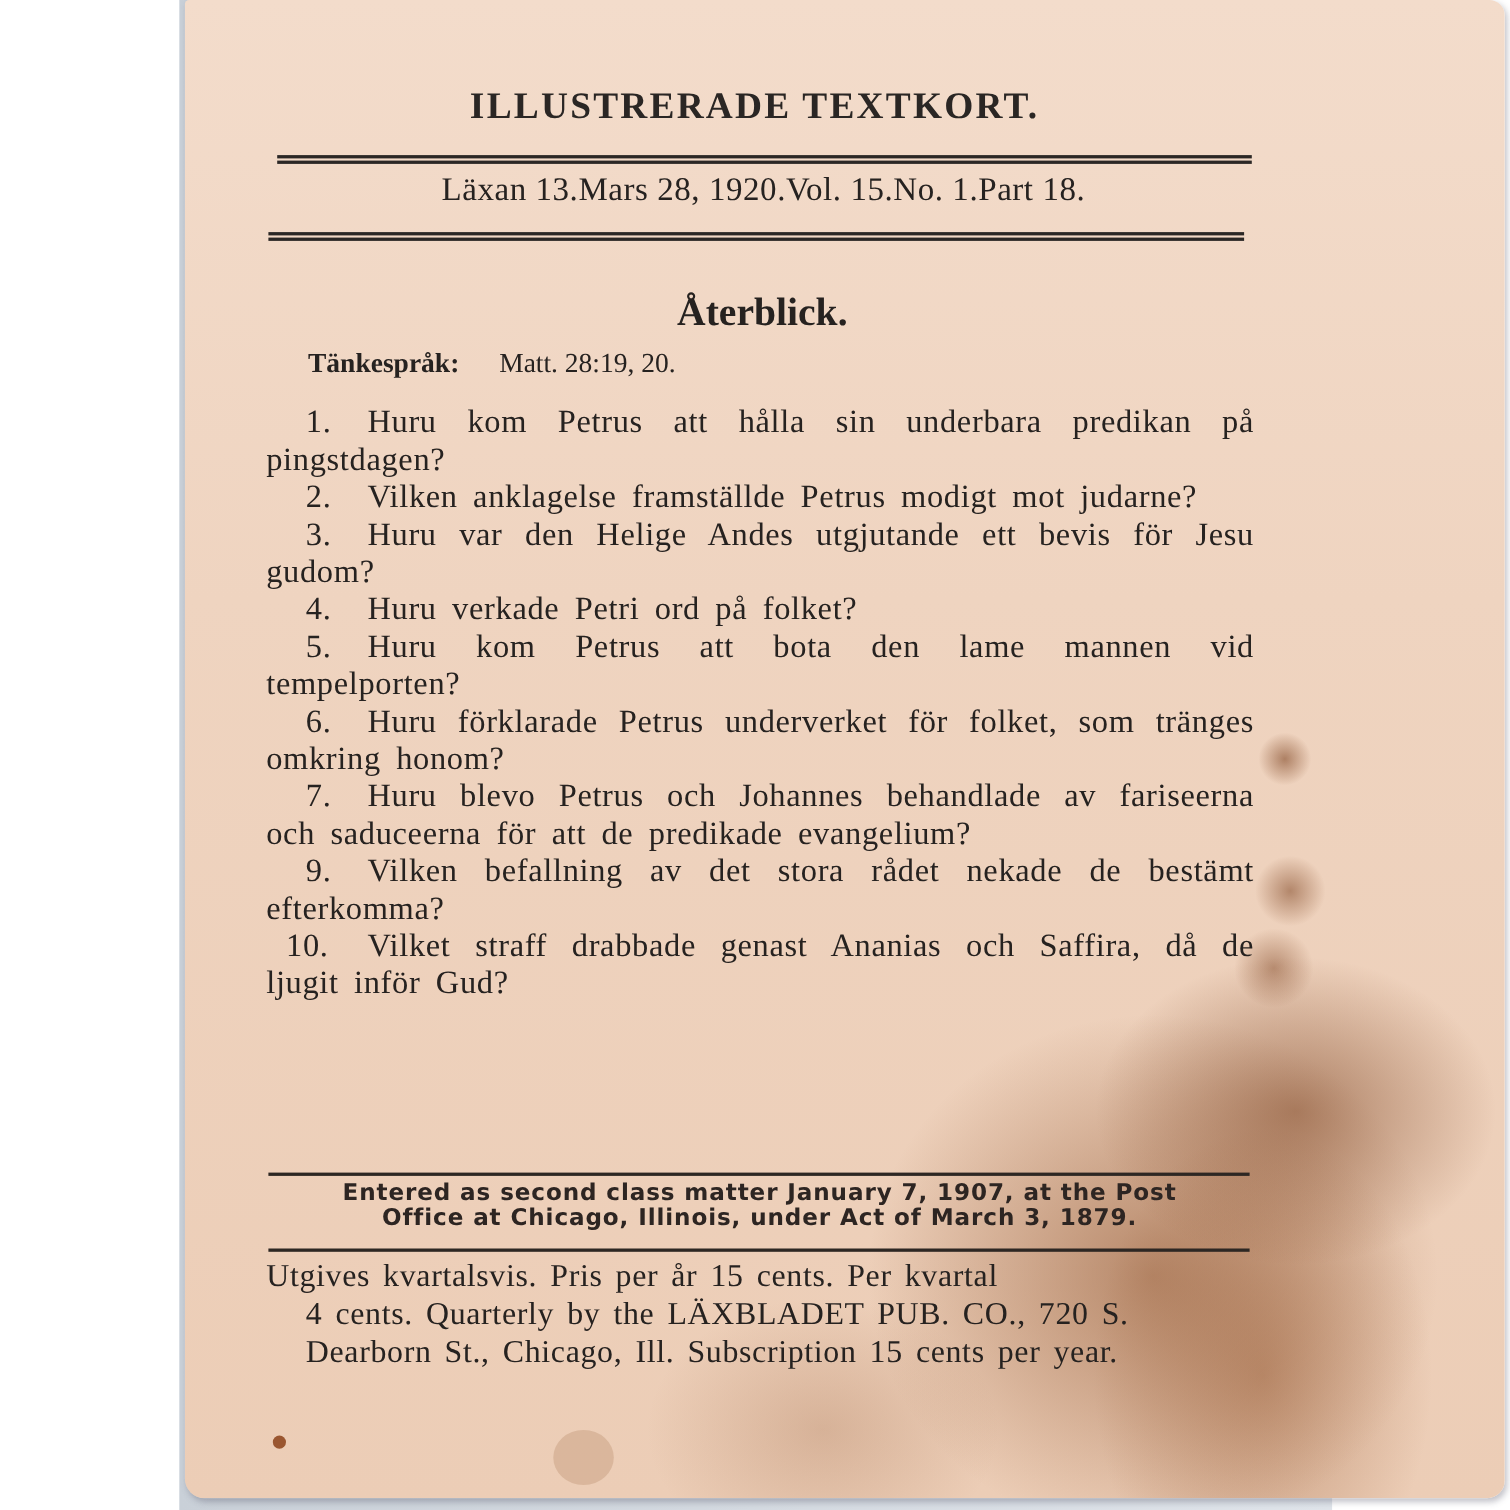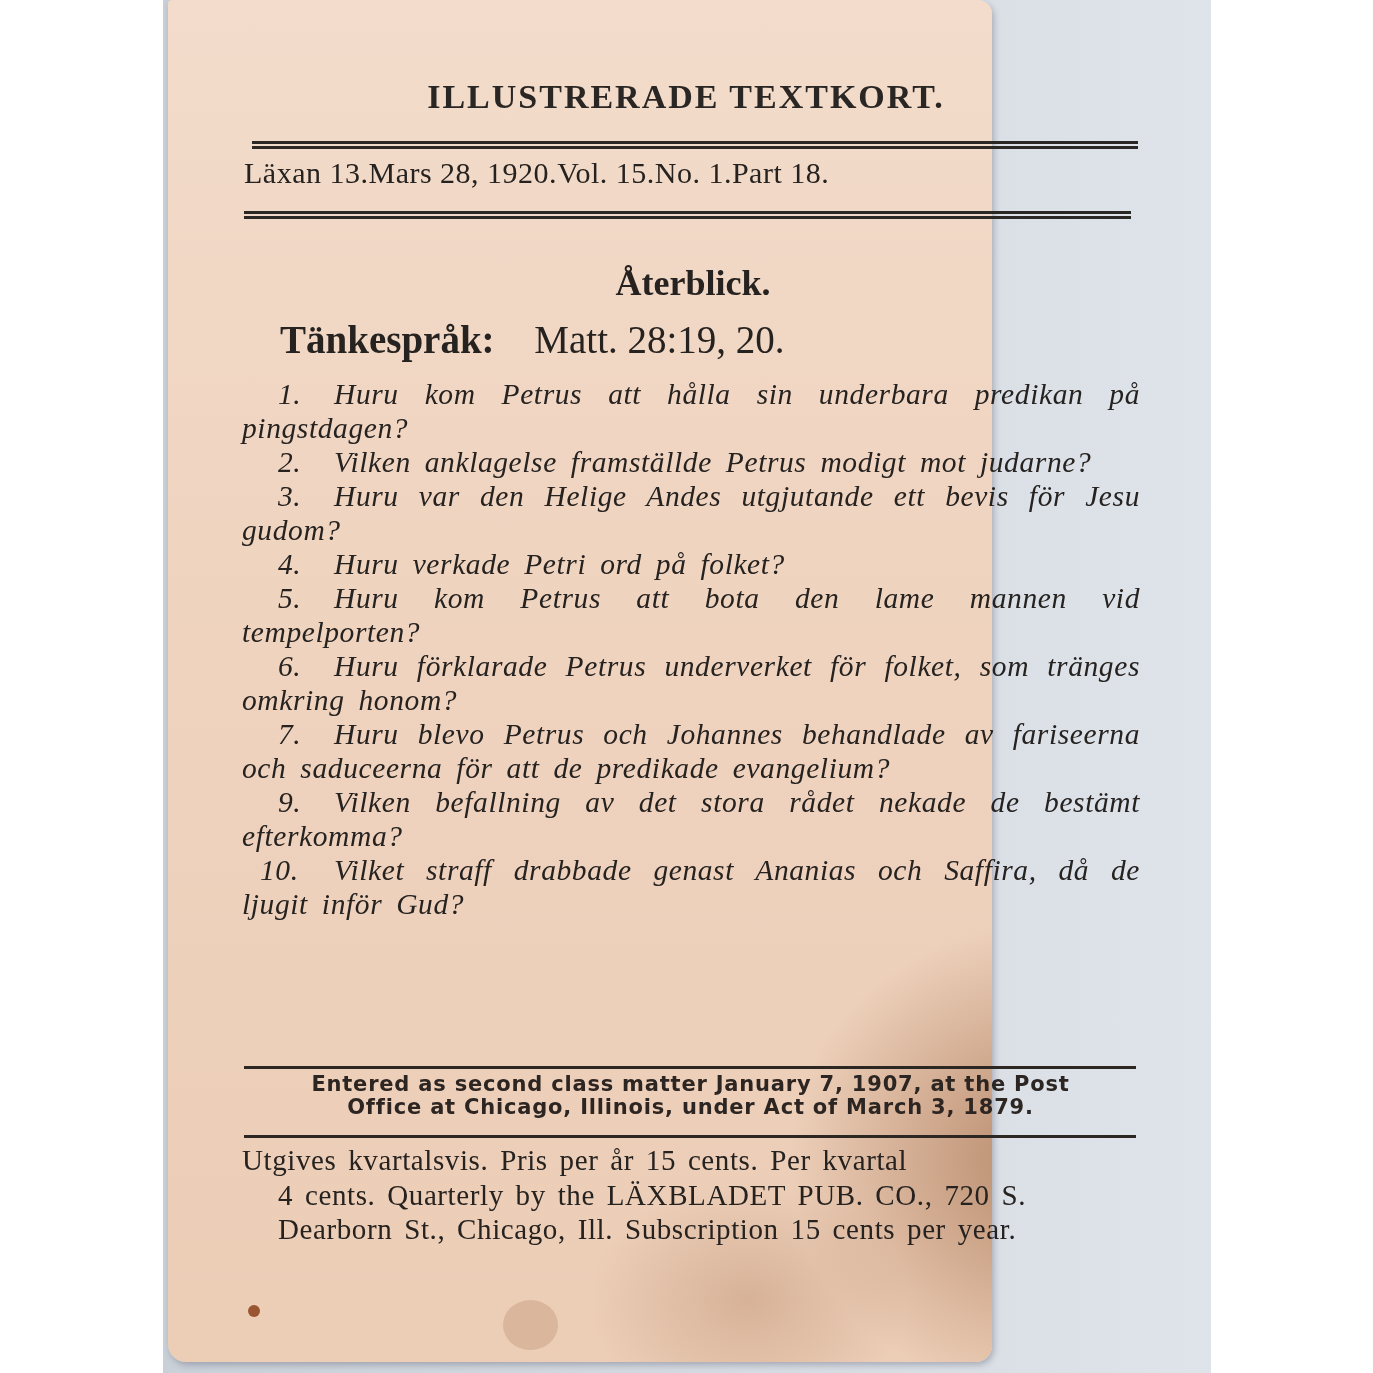--- a/index.html
+++ b/index.html
@@ -18,21 +18,21 @@
       left: 163px;
       top: 0;
       width: 1048px;
       height: 1373px;
       background: linear-gradient(90deg, #c9d0d8 0%, #dfe4ea 100%);
     }
     .card {
       position: absolute;
       left: 168px;
       top: 0;
-      width: 824px;
+      width: 1200px;
       height: 1362px;
       border-radius: 4px 14px 16px 18px;
       background:
         radial-gradient(ellipse 260px 200px at 1010px 1010px, rgba(120,62,28,0.55), rgba(120,62,28,0) 70%),
         radial-gradient(ellipse 360px 330px at 880px 1160px, rgba(138,78,40,0.55), rgba(138,78,40,0) 72%),
         radial-gradient(ellipse 220px 320px at 980px 1250px, rgba(150,88,48,0.45), rgba(150,88,48,0) 70%),
         radial-gradient(circle 30px at 1000px 690px, rgba(120,60,25,0.55), rgba(120,60,25,0) 80%),
         radial-gradient(circle 40px at 1005px 810px, rgba(120,60,25,0.5), rgba(120,60,25,0) 80%),
         radial-gradient(circle 45px at 990px 880px, rgba(120,60,25,0.45), rgba(120,60,25,0) 80%),
         radial-gradient(ellipse 200px 150px at 580px 1300px, rgba(150,95,60,0.25), rgba(150,95,60,0) 80%),
@@ -62,50 +62,49 @@
       box-sizing: border-box;
     }
     .rule-top { left: 84px; top: 141px; width: 886px; }
     .rule-mid { left: 76px; top: 211px; width: 887px; }
     .issue-line {
       position: absolute;
       left: 76px;
       top: 156px;
       width: 900px;
       display: flex;
-      justify-content: flex-start;
+      justify-content: center;
       font-size: 30px;
       letter-spacing: 0.5px;
     }
     .section-heading {
       position: absolute;
       left: 0;
       top: 262px;
       width: 1050px;
       text-align: center;
       font-size: 36px;
       font-weight: bold;
     }
     .memory-verse {
       position: absolute;
       left: 112px;
       top: 317px;
-      font-size: 39px;
+      font-size: 25px;
     }
     .memory-verse .label { font-weight: bold; margin-right: 30px; }
     .questions {
       position: absolute;
       left: 74px;
-      top: 377px;
+      top: 367px;
       width: 898px;
       font-size: 29.5px;
       line-height: 34px;
       letter-spacing: 0.6px;
       word-spacing: 6px;
-      font-style: italic;
     }
     .q {
       text-align: justify;
       text-align-last: left;
       text-indent: 36px;
     }
     .q .num { display: inline-block; min-width: 56px; text-indent: 0; }
     .q.two-digit { text-indent: 18px; }
     .q.two-digit .num { min-width: 74px; }
     .single-rule {

